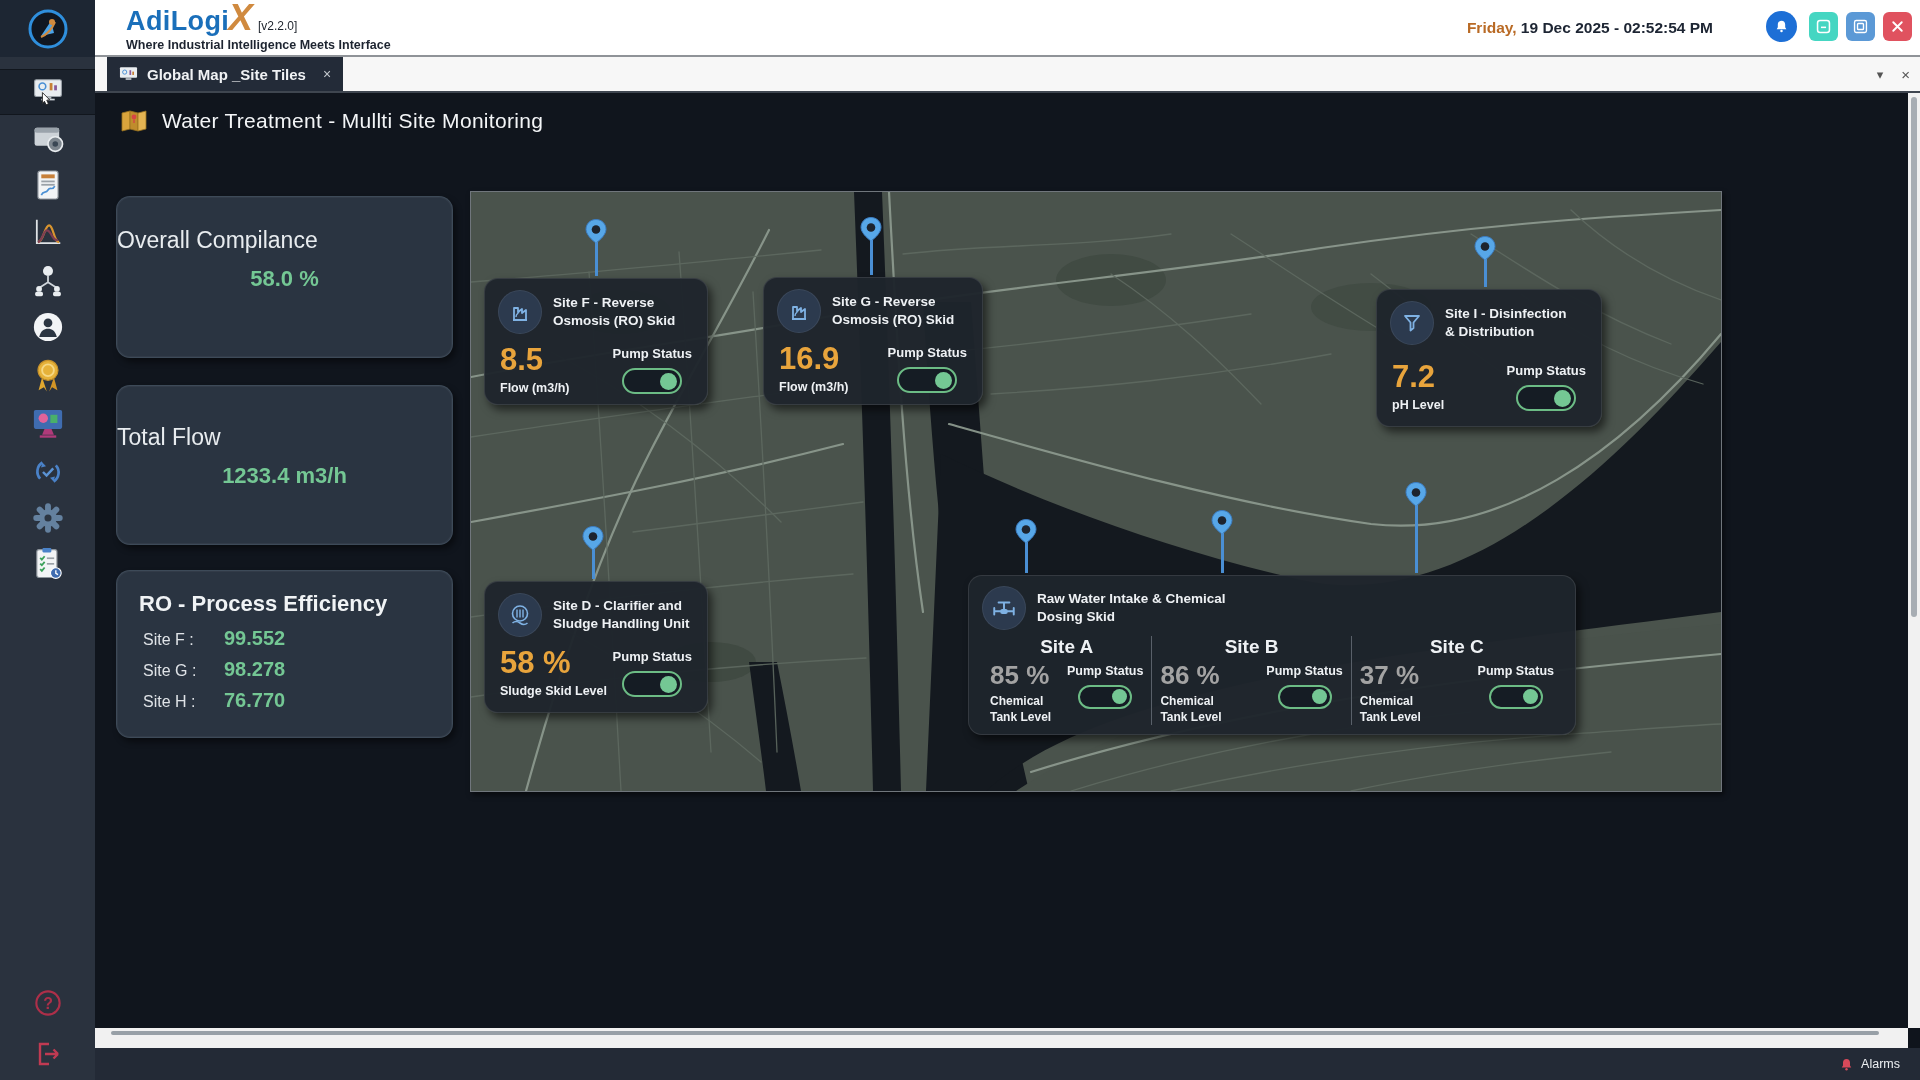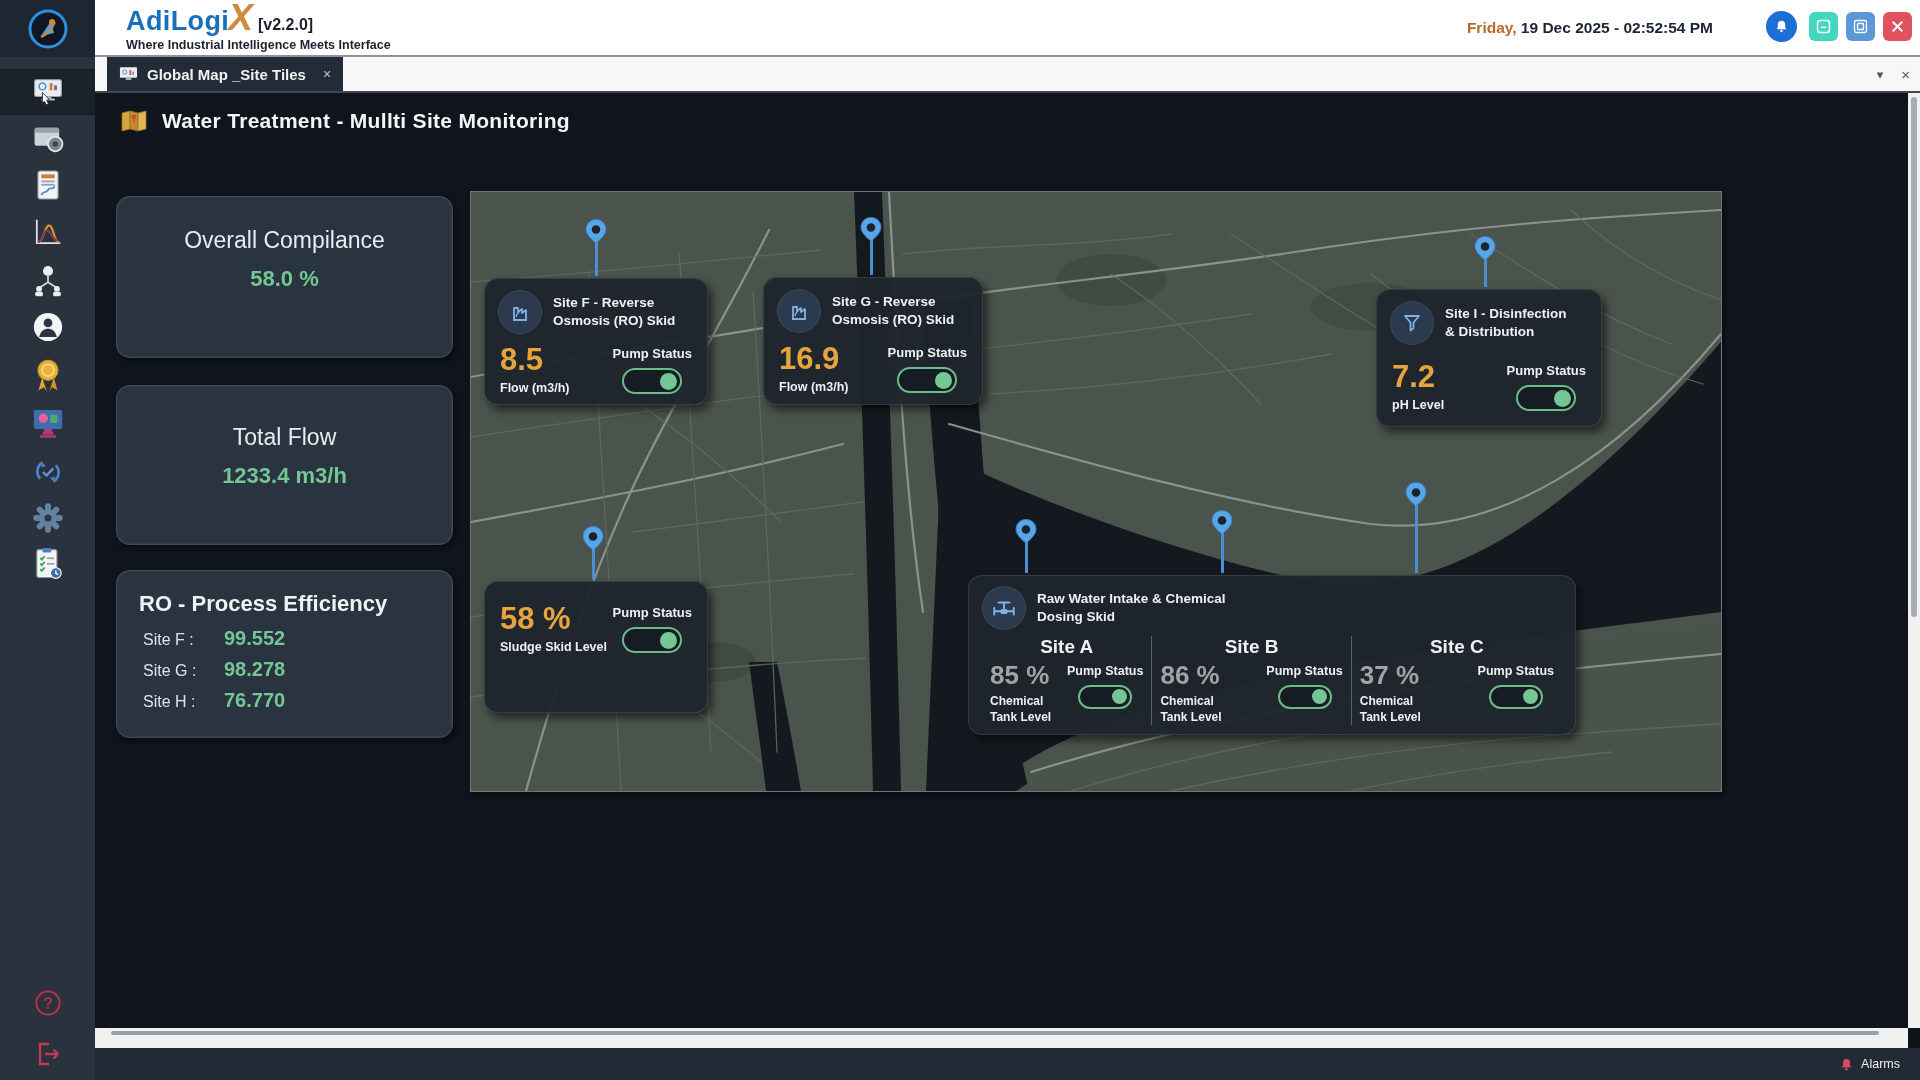--- a/index.html
+++ b/index.html
@@ -7,21 +7,21 @@
        font-family:"Liberation Sans",sans-serif;-webkit-font-smoothing:antialiased}
   
   .titlebar{position:absolute;left:0;top:0;width:1920px;height:57px;background:#ffffff;
             border-bottom:2px solid #8f9398;box-sizing:border-box;z-index:10}
   .logo-badge{position:absolute;left:0;top:0;width:95px;height:57px;background:#1d2633;
               display:flex;align-items:center;justify-content:center}
   .brand{position:absolute;left:126px;top:4px}
   .brand-line1{display:flex;align-items:baseline}
   .brand-prefix{font-size:27px;font-weight:bold;color:#1a6fba;letter-spacing:.4px}
   .brand-x{font-size:37px;font-weight:bold;font-style:italic;color:#d08a3f;line-height:.75;margin-left:-1px}
-  .brand-version{font-size:16px;font-weight:bold;color:#1c222b;margin-left:5px}
+  .brand-version{font-size:12px;font-weight:normal;color:#1c222b;margin-left:5px}
   .brand-tagline{font-size:12.5px;font-weight:bold;color:#1d2430;margin-top:1px}
   .datetime{position:absolute;right:207px;top:19px;font-size:15.5px;font-weight:bold;color:#1d2533;white-space:pre}
   .date-day{color:#b96a25}
   .win-icons{position:absolute;right:8px;top:11px;display:flex;gap:8px;align-items:center}
   .win-btn{width:29px;height:29px;border-radius:6px;display:flex;align-items:center;justify-content:center}
   .bell-btn{width:31px;height:31px;border-radius:50%;background:#1d6fd6;margin-right:4px}
   .min-btn{background:#45d6c2}
   .res-btn{background:#5b99d6}
   .close-btn{background:#e0525f}
   
@@ -32,29 +32,29 @@
   .tabstrip{position:absolute;left:95px;top:57px;width:1825px;height:36px;background:#f7f7f7;
             border-bottom:2px solid #3f4650;box-sizing:border-box;z-index:8}
   .tab-active{position:absolute;left:12px;top:0;height:34px;background:#232b38;color:#f0f2f4;
               display:flex;align-items:center;padding:0 12px;gap:9px;font-size:15px;font-weight:bold}
   .tab-close{color:#c3c8cd;font-size:14px;margin-left:8px;font-weight:normal}
   .strip-controls{position:absolute;right:10px;top:0;height:34px;display:flex;align-items:center;gap:18px;
                   color:#555;font-size:13px}
   
   .content{position:absolute;left:95px;top:93px;width:1813px;height:935px;background:#10151d;overflow:hidden}
   .page-title-row{position:absolute;left:25px;top:16px;display:flex;align-items:center;gap:14px}
-  .page-title{font-size:21px;font-weight:bold;color:#f3f5f7;letter-spacing:.3px}
+  .page-title{font-size:21px;font-weight:normal;color:#f3f5f7;letter-spacing:.3px}
   
   .kpi-card{position:absolute;left:21px;width:337px;background:#2a3441;border-radius:14px;
             border:1px solid rgba(120,140,160,.25);
             box-shadow:3px 4px 6px rgba(0,0,0,.45), inset 0 0 0 1px rgba(255,255,255,.04);box-sizing:border-box}
   .card-1{top:103px;height:162px}
   .card-2{top:292px;height:160px}
   .card-3{top:477px;height:168px}
-  .card-title-center{text-align:center;font-size:23px;color:#e8ecef;margin-top:30px}
+  .card-title-center{text-align:left;font-size:23px;color:#e8ecef;margin-top:30px}
   .card-2 .card-title-center{margin-top:38px}
   .card-value{text-align:center;font-size:22px;font-weight:bold;color:#74c794;margin-top:12px}
   .card3-title{font-size:22px;font-weight:bold;color:#f0f3f5;margin:20px 0 0 22px}
   .eff-rows{margin:10px 0 0 26px}
   .eff-row{display:flex;align-items:baseline;gap:21px;margin-top:8px}
   .eff-label{font-size:16px;color:#dfe3e7;width:60px}
   .eff-value{font-size:20px;font-weight:bold;color:#74c794}
   
   .map-panel{position:absolute;left:375px;top:98px;width:1250px;height:599px;border:1px solid #70767c;
              background:#10151d;box-shadow:2px 3px 5px rgba(0,0,0,.5)}
@@ -492,20 +492,30 @@
         <div class="pump-col">
           <div class="pump-label">Pump Status</div>
           <div class="toggle">
               <div class="knob"></div>
             </div>
         </div>
       </div>
     </div>
 
     <div class="site-tile tile-d">
+      <div class="tile-head">
+        <div class="tile-icon">
+          <svg width="24" height="24" viewBox="0 0 24 24">
+              <circle cx="12" cy="10.5" r="7.5" stroke="#7fb2e4" stroke-width="1.6" fill="none"></circle>
+              <path d="M9 6.5 v8 M12 6.5 v8 M15 6.5 v8" stroke="#7fb2e4" stroke-width="1.4" fill="none"></path>
+              <path d="M4.5 20 q3.5-3 7.5 0 t7.5 0" stroke="#7fb2e4" stroke-width="1.6" fill="none"></path>
+            </svg>
+        </div>
+        <div class="tile-title">Site D - Clarifier and Sludge Handling Unit</div>
+      </div>
       <div class="tile-body">
         <div>
           <div class="tile-value">58 %</div>
           <div class="tile-metric">Sludge Skid Level</div>
         </div>
         <div class="pump-col">
           <div class="pump-label">Pump Status</div>
           <div class="toggle">
               <div class="knob"></div>
             </div>

